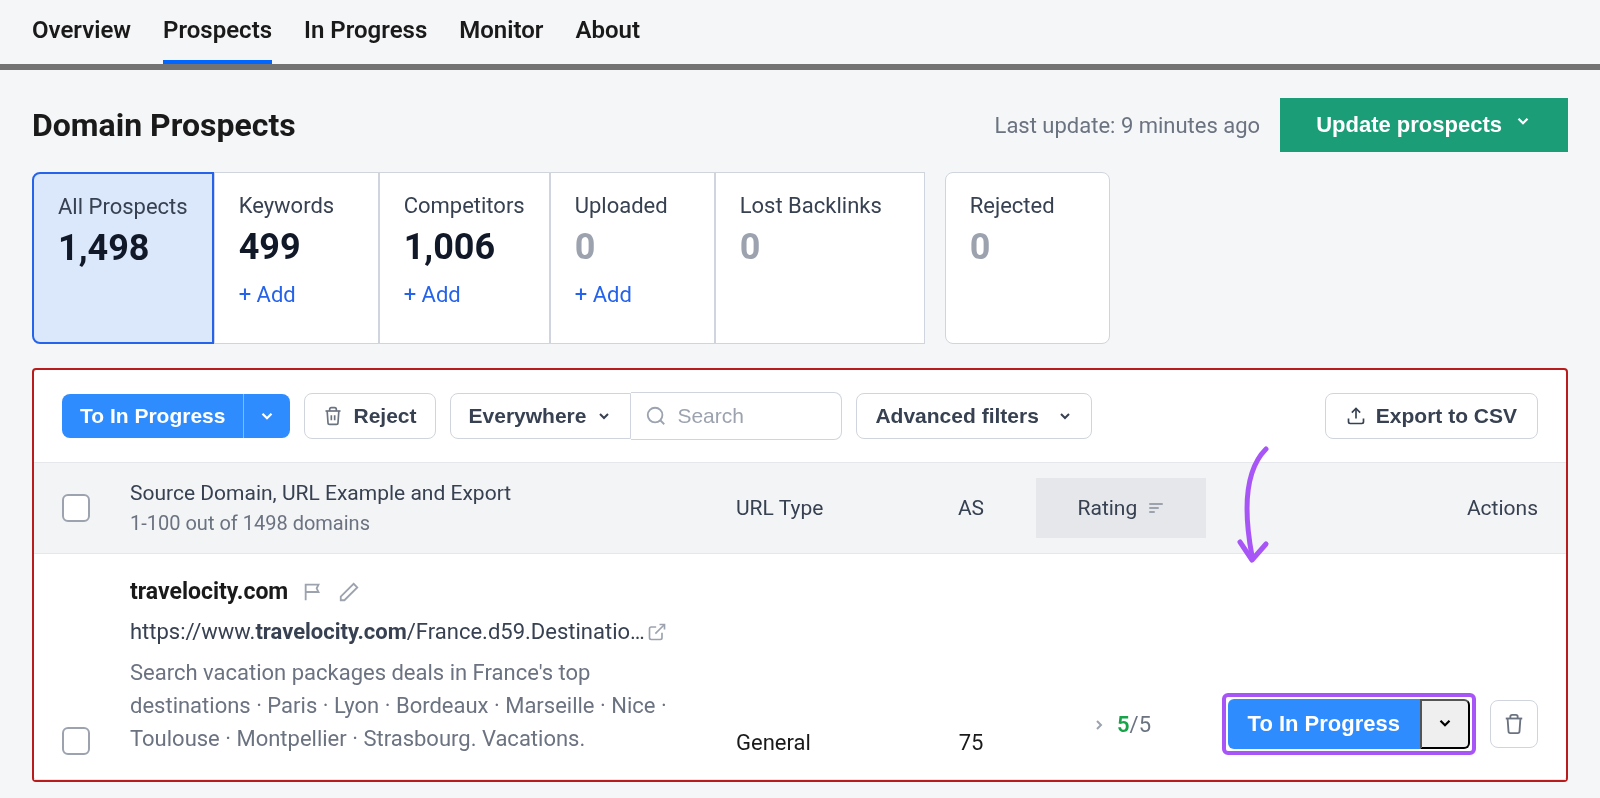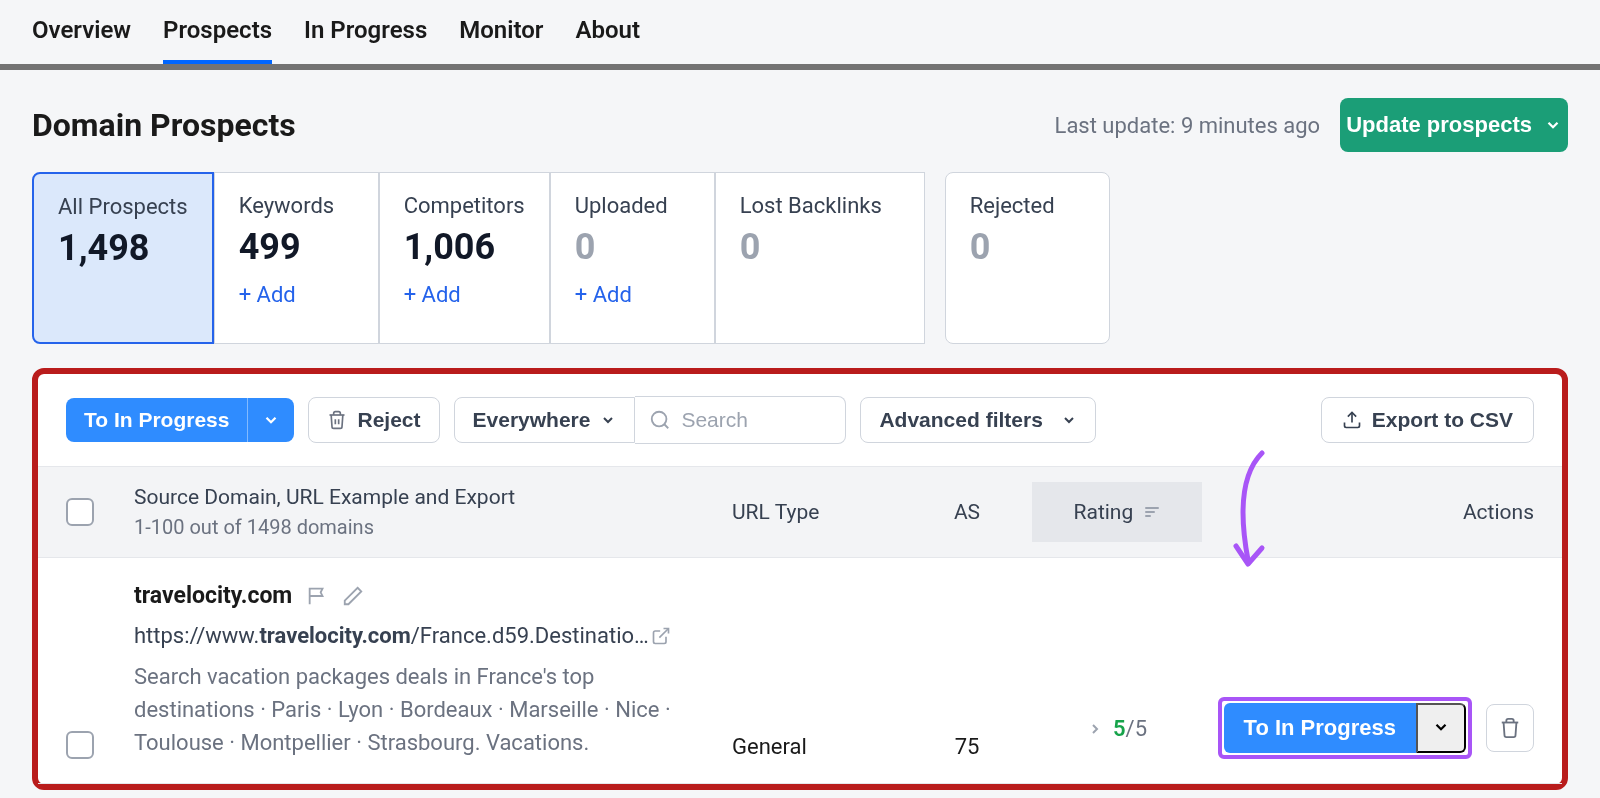--- a/index.html
+++ b/index.html
@@ -4,31 +4,31 @@
 <style>
 *{box-sizing:border-box;margin:0;padding:0}
 body{font-family:-apple-system,BlinkMacSystemFont,"Segoe UI",Roboto,Arial,sans-serif;background:#f5f6f8;color:#1a1a1a;width:1600px}
 .tabs{display:flex;gap:32px;padding:16px 32px 0;border-bottom:6px solid #737373}
 .tab{font-size:24px;font-weight:600;padding-bottom:16px;cursor:pointer;color:#1a1a1a}
 .tab.active{border-bottom:4px solid #0066ff}
 .header-row{display:flex;align-items:center;justify-content:space-between;padding:28px 32px 20px}
 .page-title{font-size:32px;font-weight:700}
 .header-right{display:flex;align-items:center;gap:20px}
 .last-update{font-size:22px;color:#6b7280}
-.update-btn{background:#1b9e77;color:#fff;border:none;border-radius:8px;padding:14px 6px;font-size:22px;font-weight:600;display:flex;align-items:center;gap:12px;cursor:pointer}
+.update-btn{background:#1b9e77;color:#fff;border:none;border-radius:0;padding:14px 36px;font-size:22px;font-weight:600;display:flex;align-items:flex-start;gap:12px;cursor:pointer}
 .cards{display:flex;gap:0;padding:0 32px 24px}
 .card{border:1px solid #d0d5dd;background:#fff;padding:20px 24px 36px;min-width:165px}
 .card:first-child{border-radius:8px 0 0 8px}
 .card.active{background:#dbe8fb;border:2px solid #2563eb}
 .card-label{font-size:22px;color:#374151;margin-bottom:8px}
 .card-value{font-size:36px;font-weight:700;color:#111827}
 .card-value.zero{color:#9ca3af}
 .card-add{font-size:22px;color:#2563eb;margin-top:14px;cursor:pointer}
 .card.rejected{margin-left:20px;border-radius:8px}
-.panel{background:#fff;margin:0 32px;border-radius:12px;border:6px solid #b91c1c}
+.panel{background:#fff;margin:0 32px;border-radius:4px;border:2px solid #b91c1c}
 .toolbar{display:flex;align-items:center;gap:14px;padding:22px 28px;position:relative}
 .btn{display:flex;align-items:center;gap:10px;border-radius:8px;font-size:21px;font-weight:600;cursor:pointer;padding:10px 18px;border:1px solid #d0d5dd;background:#fff;color:#374151}
 .btn-primary{background:#2f8cff;color:#fff;border:none}
 .btn-split{display:flex;gap:0}
 .btn-split .btn{border-radius:8px 0 0 8px}
 .btn-split .caret{background:#2f8cff;border:none;border-left:1px solid rgba(255,255,255,.4);border-radius:0 8px 8px 0;padding:10px 14px;color:#fff;cursor:pointer;display:flex;align-items:center}
 .reject-btn svg{color:#6b7280}
 .everywhere-btn{padding:10px 18px}
 .search-wrap{display:flex;align-items:center;border:1px solid #d0d5dd;border-radius:0 8px 8px 0;padding:0 14px;height:48px;margin-left:-14px;border-left:none}
 .search-wrap input{border:none;outline:none;font-size:21px;width:150px;color:#374151}

